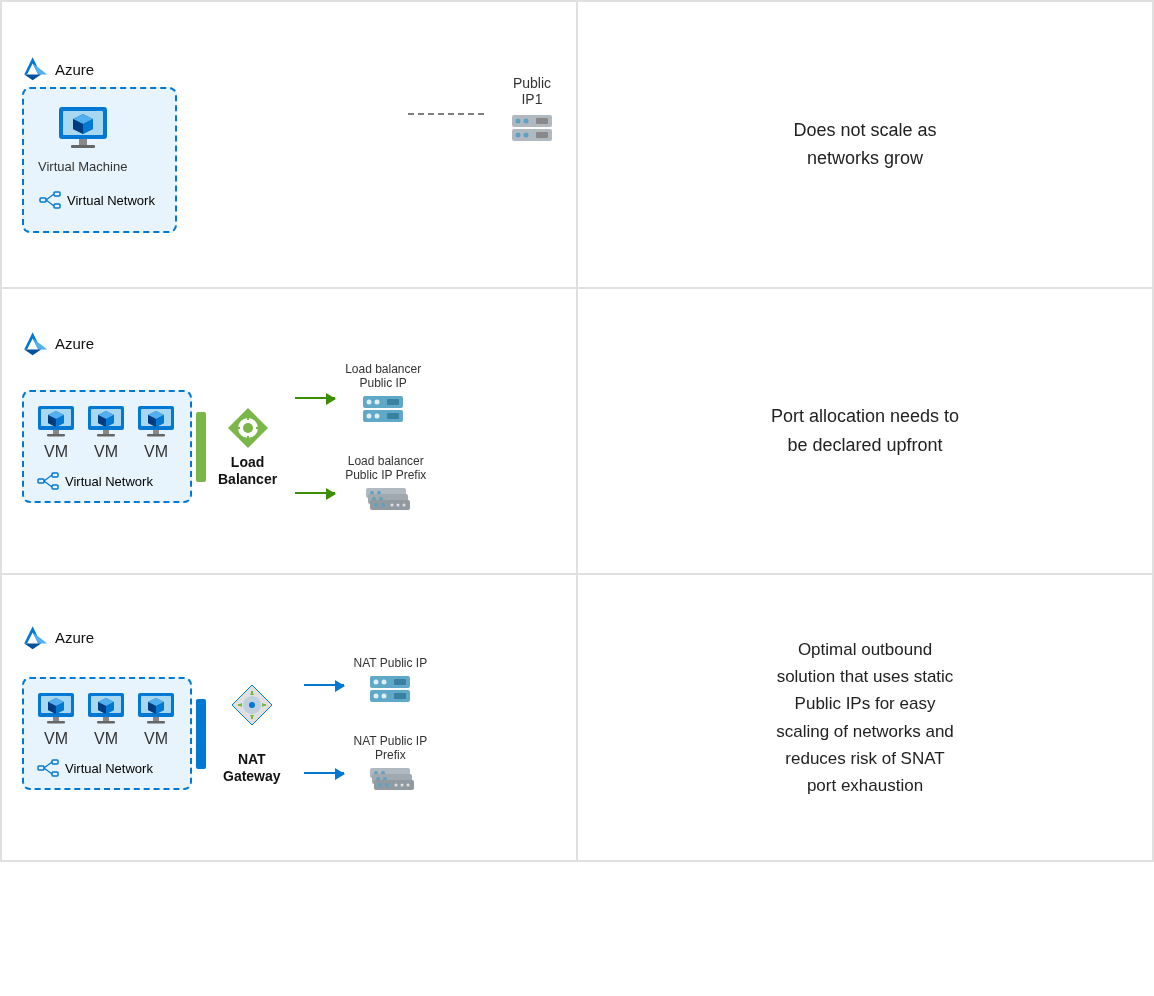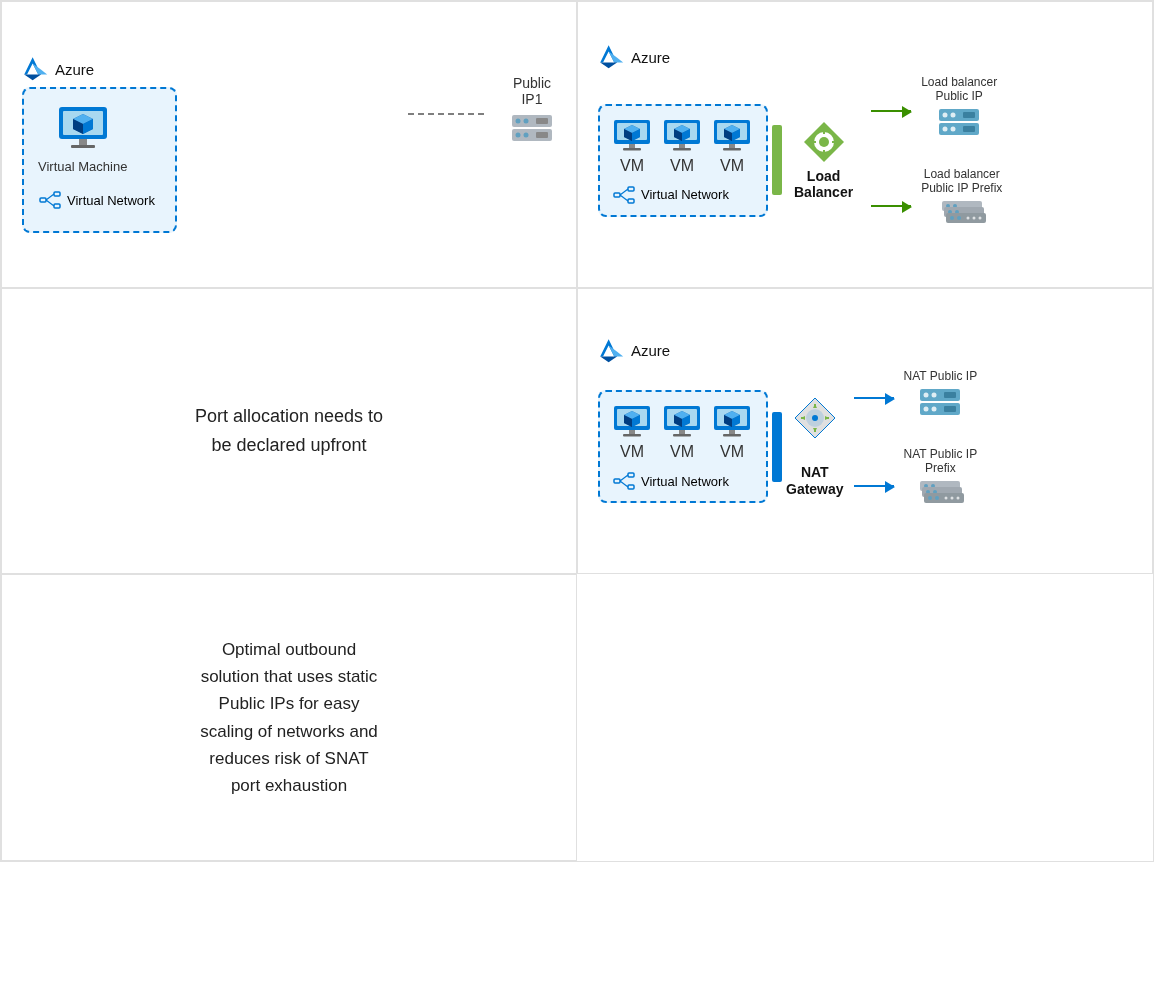--- a/index.html
+++ b/index.html
@@ -290,20 +290,24 @@
         <circle cx="18" cy="8" r="2.5" fill="#60a0c0"></circle>
         <rect x="28" y="5" width="12" height="6" rx="1" fill="#888"></rect>
         <rect x="4" y="16" width="40" height="12" rx="2" fill="#b0b8c0"></rect>
         <circle cx="10" cy="22" r="2.5" fill="#60a0c0"></circle>
         <circle cx="18" cy="22" r="2.5" fill="#60a0c0"></circle>
         <rect x="28" y="19" width="12" height="6" rx="1" fill="#888"></rect>
       </svg>
     </div>
   </div>
 
+  <div class="cell cell-description">
+    <span style="white-space: pre-line; font-size:18px; color:#222; text-align:center; line-height:1.6;">Does not scale as
+networks grow</span>
+  </div>
 
   <div class="cell cell-diagram">
     <div style="display:flex; flex-direction:column; align-items:flex-start; width:100%;">
 
       <div class="azure-label">
         <svg class="azure-logo" viewBox="0 0 100 100">
           <polygon points="38,8 8,70 18,70 38,30 58,70 68,70" fill="#0078d4"></polygon>
           <polygon points="38,30 58,70 90,70 65,50" fill="#50b0f0"></polygon>
           <polygon points="8,70 38,90 68,70" fill="#0050a0"></polygon>
         </svg>
@@ -507,21 +511,21 @@
               <rect x="16" y="16" width="6" height="4" rx="1" fill="none" stroke="#0078d4" stroke-width="1.5"></rect>
               <path d="M8 12 L16 6" stroke="#0078d4" stroke-width="1.2"></path>
               <path d="M8 12 L16 18" stroke="#0078d4" stroke-width="1.2"></path>
             </svg>
             <span>Virtual Network</span>
           </div>
         </div>
 
         <div class="connector-bar-blue"></div>
 
-        <div class="nat-area" style="margin: 0 0; gap: 24px;">
+        <div class="nat-area" style="margin: 0 13px; gap: 24px;">
 
           <svg class="icon-nat" viewBox="0 0 44 44">
             <polygon points="22,2 42,22 22,42 2,22" fill="#e0e0e0" stroke="#0078d4" stroke-width="1"></polygon>
             <circle cx="22" cy="22" r="9" fill="#0078d4" opacity="0.15"></circle>
 
             <line x1="22" y1="12" x2="22" y2="8" stroke="#7ab648" stroke-width="2"></line>
             <polygon points="22,8 20,12 24,12" fill="#7ab648"></polygon>
 
             <line x1="22" y1="32" x2="22" y2="36" stroke="#7ab648" stroke-width="2"></line>
             <polygon points="22,36 20,32 24,32" fill="#7ab648"></polygon>

